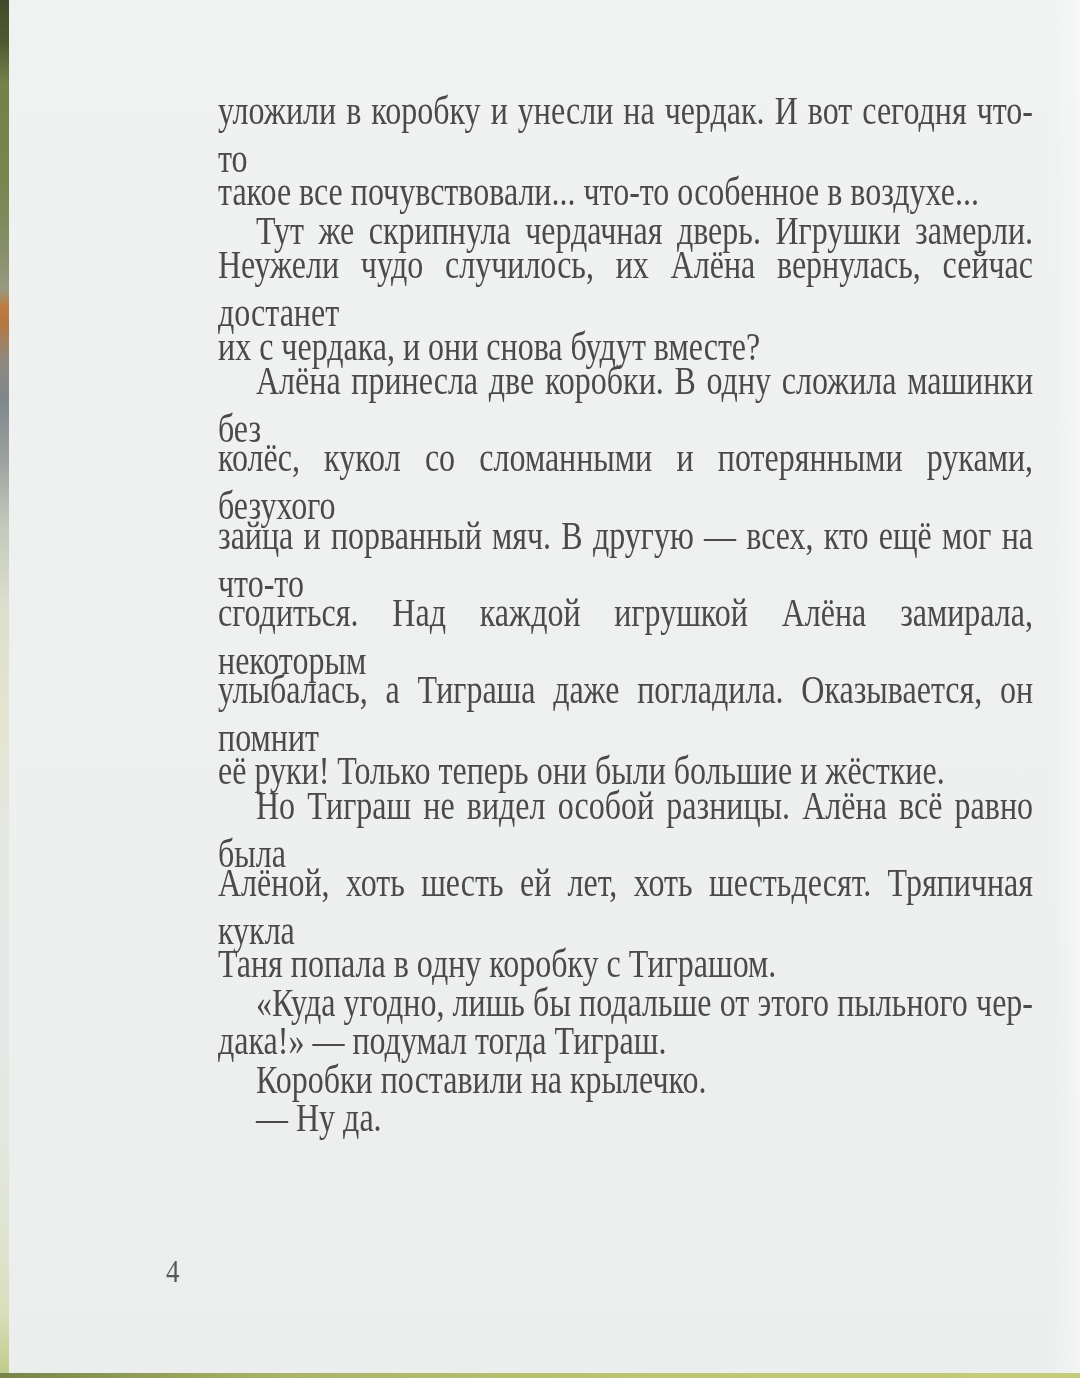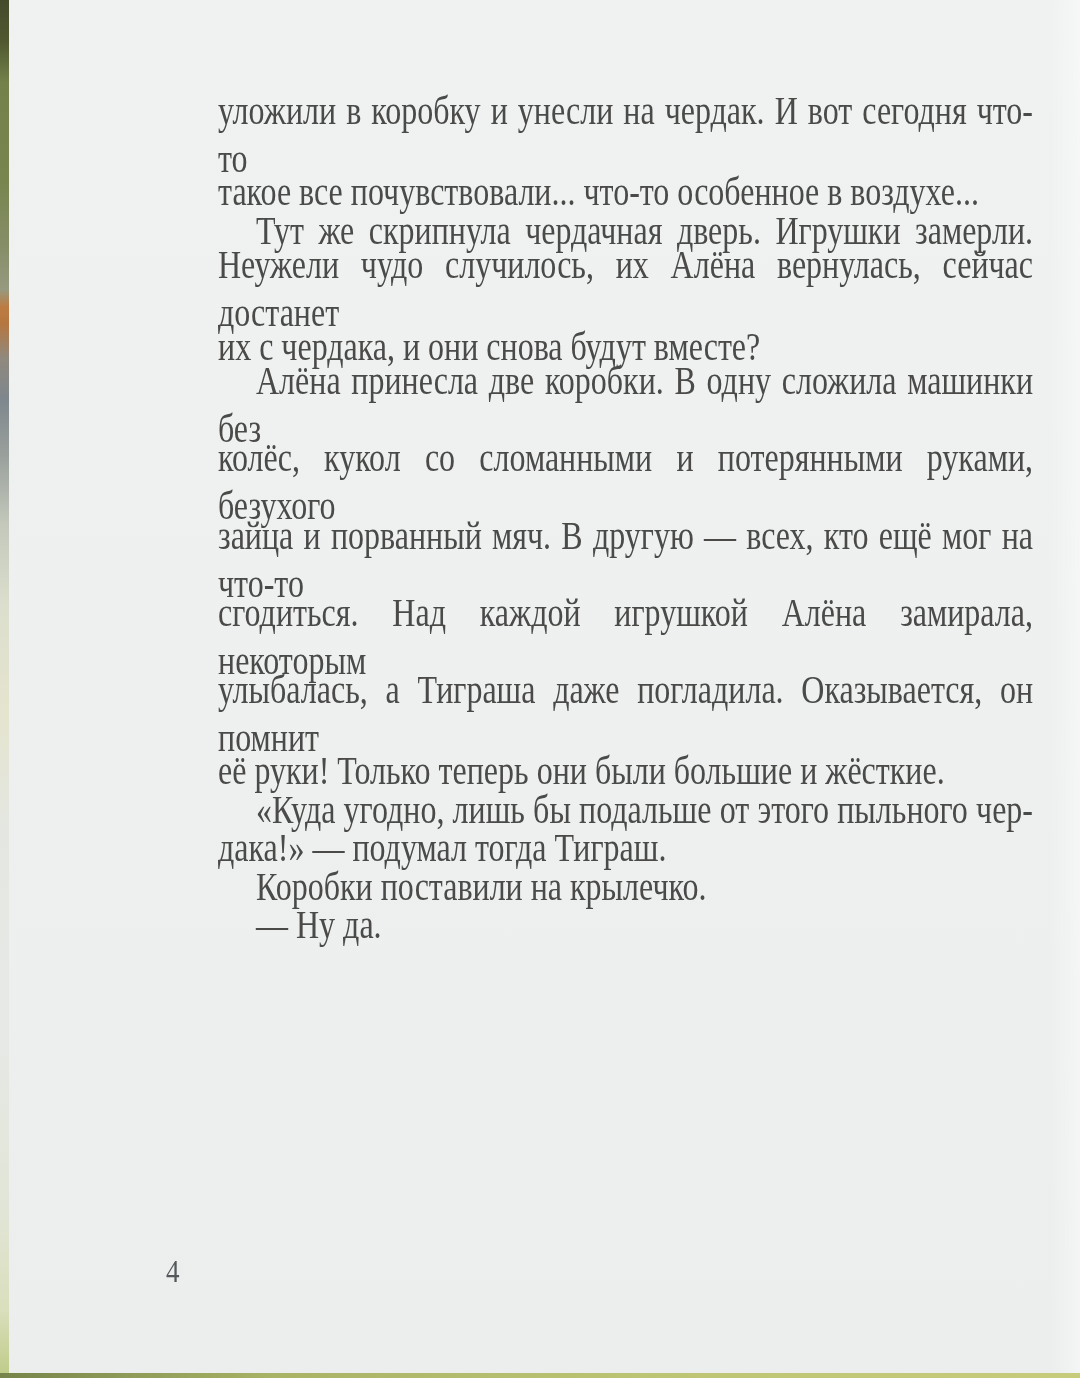--- a/index.html
+++ b/index.html
@@ -76,20 +76,25 @@
       </div>
       <div class="paragraph">
         <div class="line indent">Алёна принесла две коробки. В одну сложила машинки без</div>
         <div class="line">колёс, кукол со сломанными и потерянными руками, безухого</div>
         <div class="line">зайца и порванный мяч. В другую — всех, кто ещё мог на что-то</div>
         <div class="line">сгодиться. Над каждой игрушкой Алёна замирала, некоторым</div>
         <div class="line">улыбалась, а Тиграша даже погладила. Оказывается, он помнит</div>
         <div class="line last">её руки! Только теперь они были большие и жёсткие.</div>
       </div>
       <div class="paragraph">
+        <div class="line indent">Но Тиграш не видел особой разницы. Алёна всё равно была</div>
+        <div class="line">Алёной, хоть шесть ей лет, хоть шестьдесят. Тряпичная кукла</div>
+        <div class="line last">Таня попала в одну коробку с Тиграшом.</div>
+      </div>
+      <div class="paragraph">
         <div class="line indent">«Куда угодно, лишь бы подальше от этого пыльного чер-</div>
         <div class="line last">дака!» — подумал тогда Тиграш.</div>
       </div>
       <div class="paragraph">
         <div class="line last indent">Коробки поставили на крылечко.</div>
       </div>
       <div class="paragraph">
         <div class="line last indent">— Ну да.</div>
       </div>
     </main>

